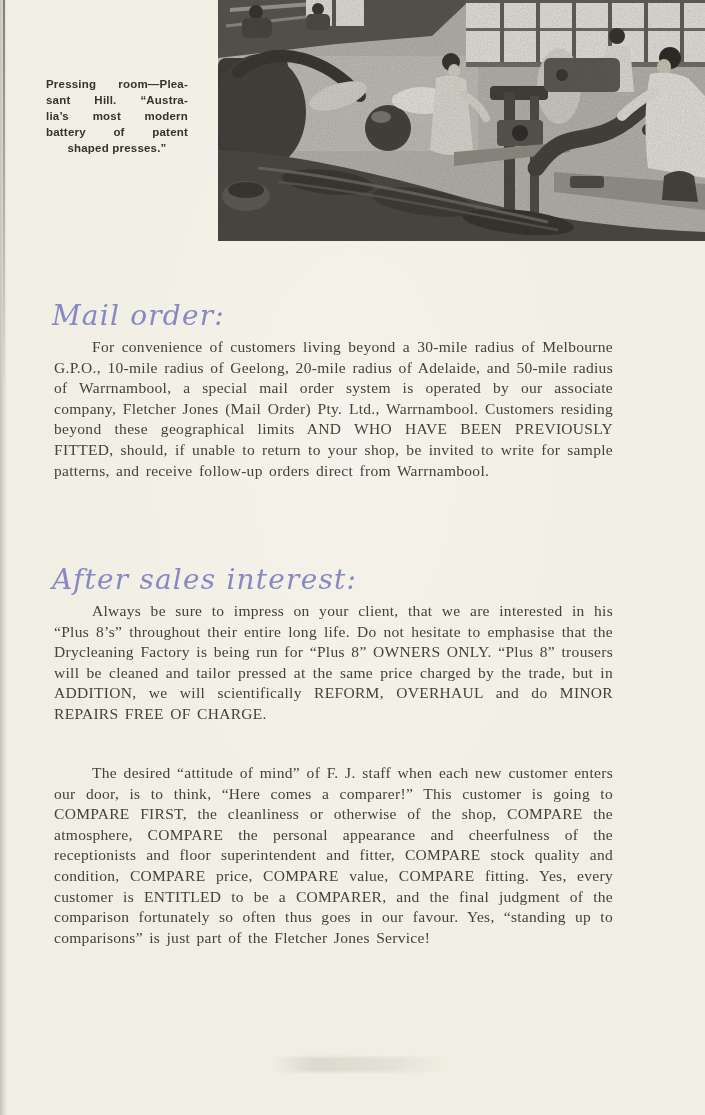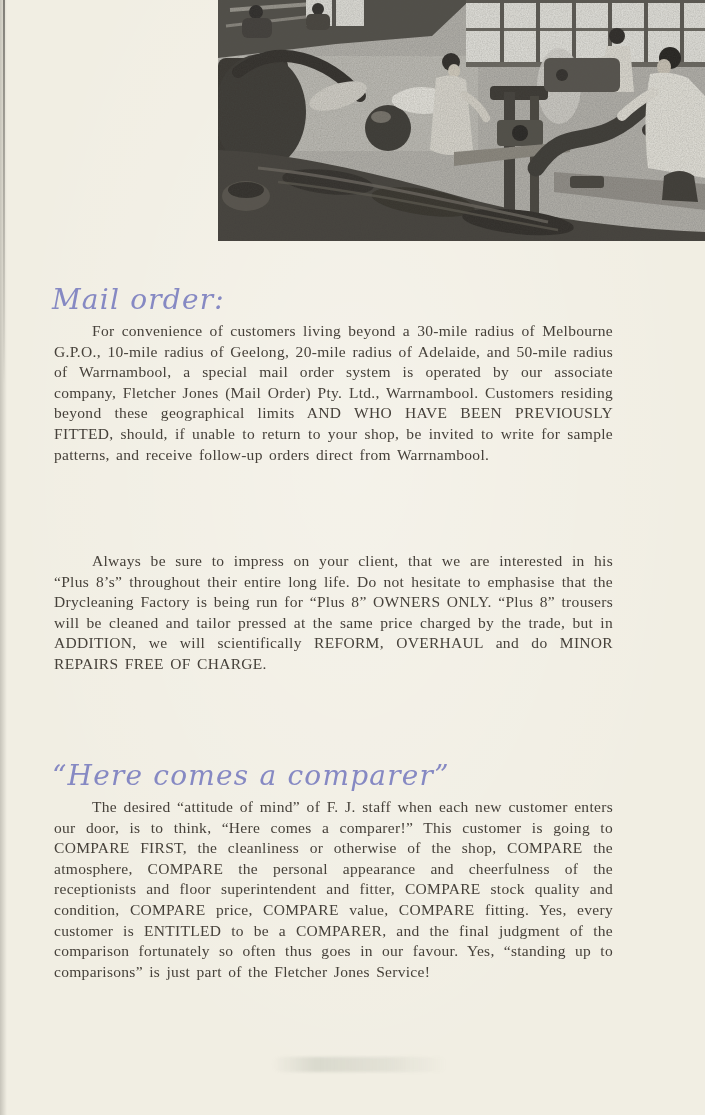--- a/index.html
+++ b/index.html
@@ -40,21 +40,21 @@
   .text-section { position: absolute; left: 50px; width: 567px; }
   .section-mail-order { top: 283px; }
   .section-after-sales { top: 547px; }
   .section-comparer { top: 759px; }
   .script-heading {
     font-family: "DejaVu Serif", serif;
     font-style: italic; font-weight: normal;
     font-size: 28px; line-height: 34px;
     letter-spacing: 1.2px;
     color: #8689c3;
-    margin: 0 0 4px 2px;
+    margin: 16px 0 4px 2px;
   }
   .body-par {
     margin: 4px;
     font-family: "Liberation Serif", serif;
     font-size: 15.5px; line-height: 20.6px;
     text-align: justify; text-indent: 38px;
     letter-spacing: .3px; word-spacing: 2.2px;
     color: #46413a;
   }
   .show-through {
@@ -154,30 +154,37 @@
       <ellipse cx="205" cy="202" rx="52" ry="13" fill="#333029" transform="rotate(8 205 202)"></ellipse>
       <ellipse cx="300" cy="222" rx="56" ry="12" fill="#2c2925" transform="rotate(6 300 222)"></ellipse>
       <path d="M40,168 C120,176 220,198 330,222" stroke="#6b675f" stroke-width="3" fill="none" opacity="0.8"></path>
       <path d="M60,182 C150,192 240,212 340,230" stroke="#5c584f" stroke-width="2.5" fill="none" opacity="0.7"></path>
 
       <rect width="487" height="241" filter="url(#grain)" opacity="0.5"></rect>
       <rect width="487" height="241" fill="#8d8a82" opacity="0.05"></rect>
     </svg>
   </div>
 
+  <div class="caption">
+    <div class="cap-line">Pressing room—Plea-</div>
+    <div class="cap-line">sant Hill. “Austra-</div>
+    <div class="cap-line">lia’s most modern</div>
+    <div class="cap-line">battery of patent</div>
+    <div class="cap-line last">shaped presses.”</div>
+  </div>
 
   <section class="text-section section-mail-order">
     <h2 class="script-heading">Mail order:</h2>
     <p class="body-par">For convenience of customers living beyond a 30-mile radius of Melbourne G.P.O., 10-mile radius of Geelong, 20-mile radius of Adelaide, and 50-mile radius of Warrnambool, a special mail order system is operated by our associate company, Fletcher Jones (Mail Order) Pty. Ltd., Warrnambool. Customers residing beyond these geographical limits AND WHO HAVE BEEN PREVIOUSLY FITTED, should, if unable to return to your shop, be invited to write for sample patterns, and receive follow-up orders direct from Warrnambool.</p>
   </section>
 
   <section class="text-section section-after-sales">
+    <h2 class="script-heading">After sales interest:</h2>
     <p class="body-par">Always be sure to impress on your client, that we are interested in his “Plus 8’s” throughout their entire long life. Do not hesitate to emphasise that the Drycleaning Factory is being run for “Plus 8” OWNERS ONLY. “Plus 8” trousers will be cleaned and tailor pressed at the same price charged by the trade, but in ADDITION, we will scientifically REFORM, OVERHAUL and do MINOR REPAIRS FREE OF CHARGE.</p>
   </section>
 
   <section class="text-section section-comparer">
-    <h2 class="script-heading">“Here comes a comparer”</h2>
     <p class="body-par">The desired “attitude of mind” of F. J. staff when each new customer enters our door, is to think, “Here comes a comparer!” This customer is going to COMPARE FIRST, the cleanliness or otherwise of the shop, COMPARE the atmosphere, COMPARE the personal appearance and cheerfulness of the receptionists and floor superintendent and fitter, COMPARE stock quality and condition, COMPARE price, COMPARE value, COMPARE fitting. Yes, every customer is ENTITLED to be a COMPARER, and the final judgment of the comparison fortunately so often thus goes in our favour. Yes, “standing up to comparisons” is just part of the Fletcher Jones Service!</p>
   </section>
 
   <div class="show-through"></div>
 
 </div>
 
 </body></html>

